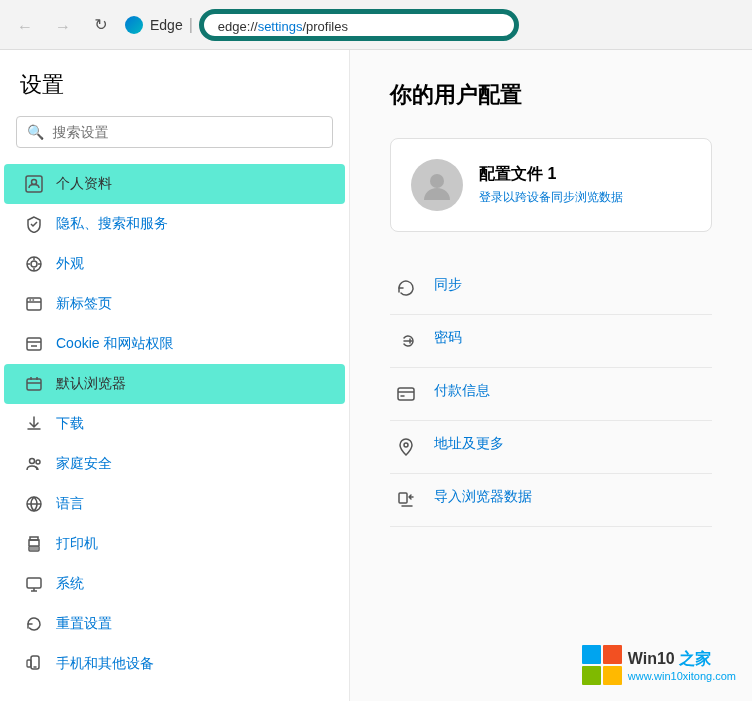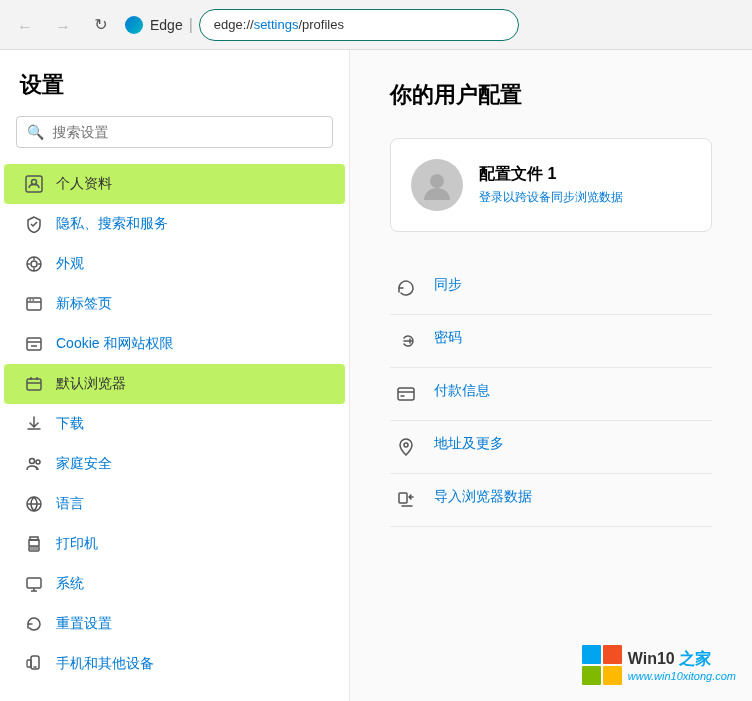--- a/index.html
+++ b/index.html
@@ -62,29 +62,29 @@
       font-size: 14px;
       color: #333;
       font-weight: 500;
     }
     .separator {
       color: #aaa;
       font-size: 16px;
     }
     .address-bar {
       background: #fff;
-      border: 1px solid #0f766e;
+      border: 5px solid #0f766e;
       border-radius: 20px;
       padding: 5px 14px;
       font-size: 13px;
       color: #333;
       width: 320px;
       height: 32px;
       display: flex;
-      align-items: center;
+      align-items: flex-start;
     }
     .address-settings { color: #0078d4; }
     .address-profiles { color: #333; }
 
     
     .main-layout {
       display: flex;
       height: calc(701px - 50px);
     }
 
@@ -92,21 +92,21 @@
     .sidebar {
       width: 350px;
       min-width: 350px;
       background: #fff;
       border-right: 1px solid #e8e8e8;
       padding: 20px 0;
       overflow-y: auto;
     }
     .sidebar-title {
       font-size: 22px;
-      font-weight: 700;
+      font-weight: 400;
       color: #000;
       padding: 0 20px 16px 20px;
     }
     .search-box {
       margin: 0 16px 16px 16px;
       border: 1px solid #ccc;
       border-radius: 4px;
       display: flex;
       align-items: center;
       padding: 7px 10px;
@@ -130,21 +130,21 @@
       display: flex;
       align-items: center;
       padding: 10px 20px;
       cursor: pointer;
       gap: 12px;
       border-radius: 4px;
       margin: 0 4px;
       color: #333;
     }
     .nav-item.active {
-      background: #bef264;
+      background: #5eead4;
     }
     .nav-item .icon {
       width: 20px;
       height: 20px;
       display: flex;
       align-items: center;
       justify-content: center;
       color: #555;
       font-size: 15px;
       flex-shrink: 0;
@@ -257,21 +257,20 @@
     }
     .watermark-title {
       font-size: 16px;
       font-weight: 700;
       color: #333;
     }
     .watermark-title span { color: #00a4ef; }
     .watermark-url {
       font-size: 11px;
       color: #00a4ef;
-      font-style: italic;
     }
   </style>
 </head>
 <body>
 
 <div class="top-bar">
   <button class="nav-btn disabled">←</button>
   <button class="nav-btn disabled">→</button>
   <button class="nav-btn">↻</button>
 

